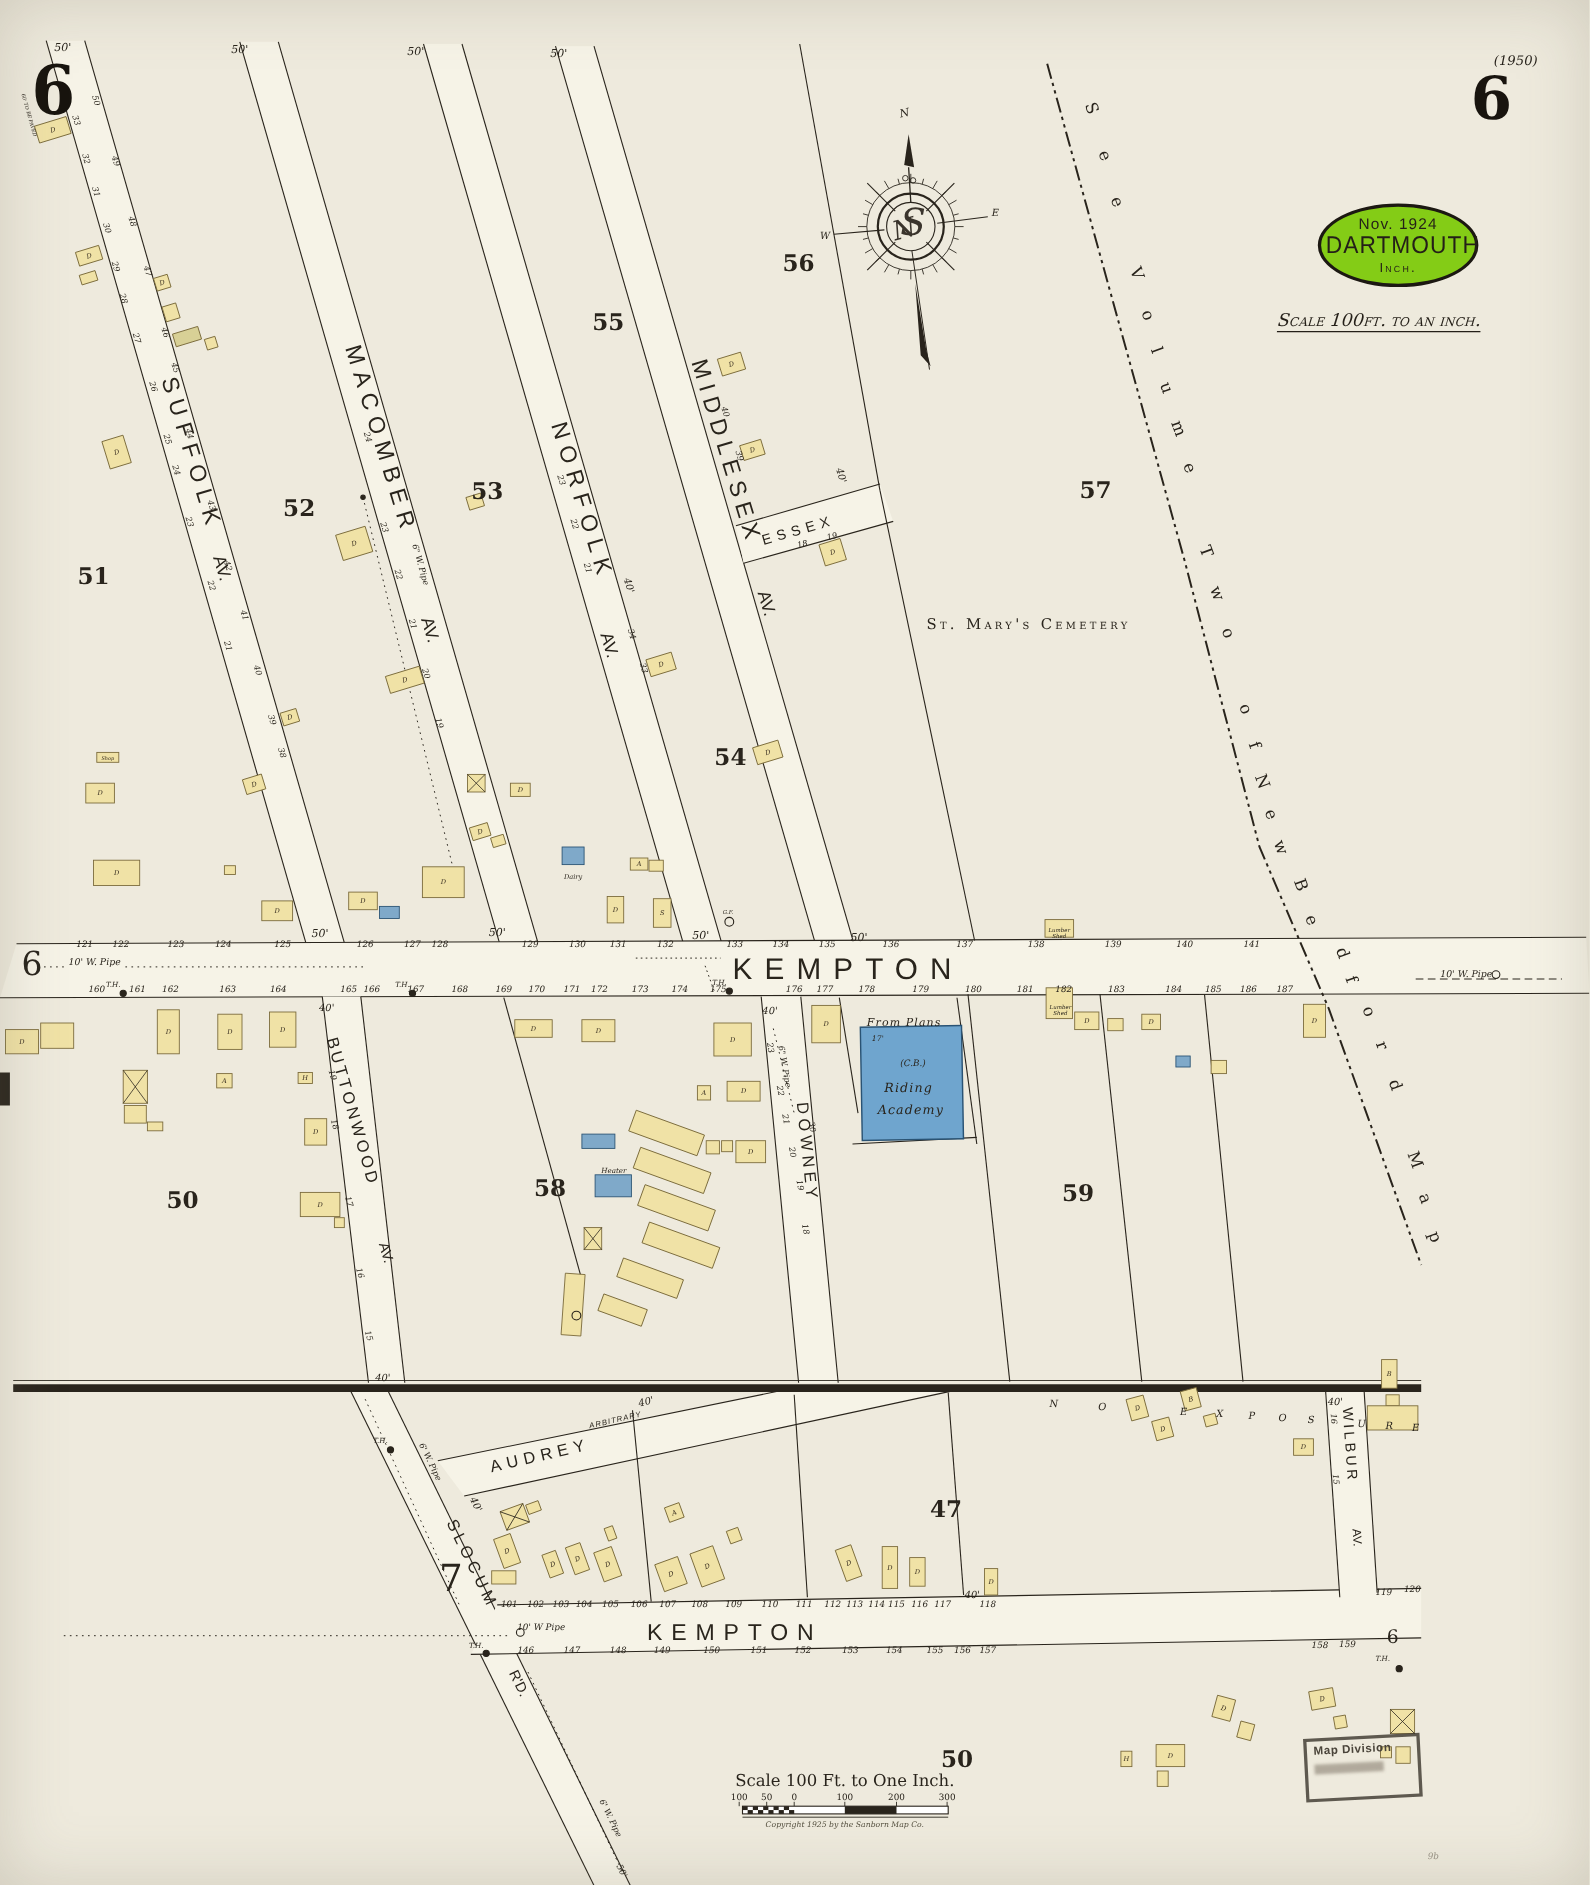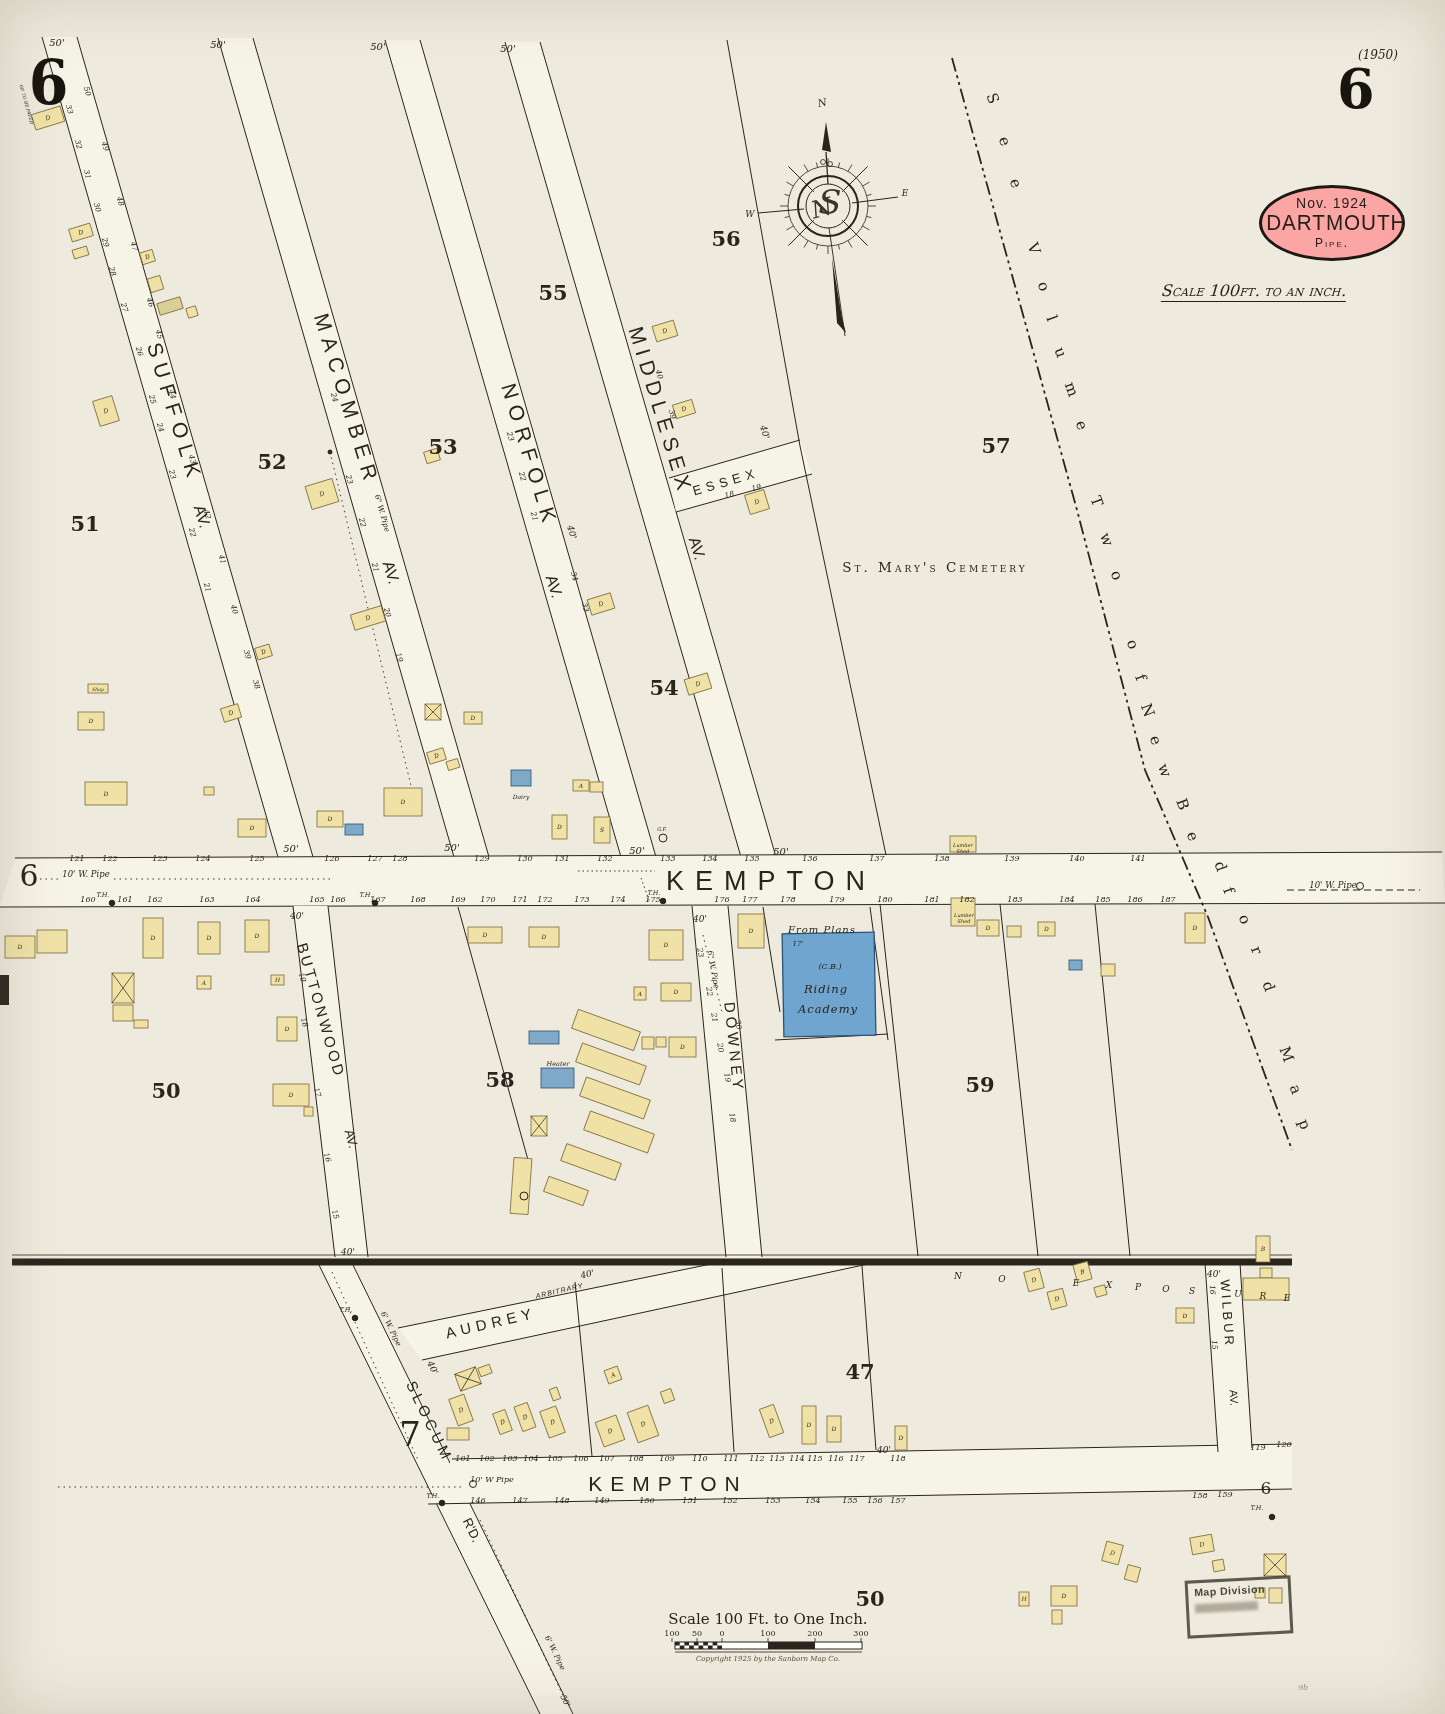--- a/index.html
+++ b/index.html
@@ -6,22 +6,22 @@
   .page{position:relative;width:1445px;height:1714px;background:#eeeadd;overflow:hidden;
         font-family:"Liberation Sans",sans-serif;color:#241f18;}
   .page:after{content:"";position:absolute;inset:0;pointer-events:none;
         box-shadow:inset 0 0 60px rgba(120,110,90,.25);}
   svg{position:absolute;left:0;top:0;}
   .abs{position:absolute;}
   .big-num{font-family:"DejaVu Serif",serif;font-weight:bold;color:#18140e;line-height:1;}
   .tl{left:27px;top:52px;font-size:62px;transform:scaleX(.92);}
   .tr{left:1337px;top:62px;font-size:54px;}
   .edition{left:1358px;top:48px;font-family:"DejaVu Serif",serif;font-style:italic;font-size:12px;}
-  .cartouche{left:1259px;top:185px;width:146px;height:76px;border:3.5px solid #1c1812;
-      border-radius:50%;text-align:center;box-sizing:border-box;padding-top:7px;background:#fca5a5;}
+  .cartouche{left:1198px;top:185px;width:146px;height:76px;border:3.5px solid #1c1812;
+      border-radius:50%;text-align:center;box-sizing:border-box;padding-top:7px;background:#84cc16;}
   .cartouche .date{font-size:14px;letter-spacing:1px;}
   .cartouche .city{font-size:22px;letter-spacing:1px;transform:scaleX(.94);margin-top:-1px;}
   .cartouche .state{font-size:12px;letter-spacing:2px;font-variant:small-caps;}
   .scale-note{left:1162px;top:281px;width:290px;font-family:"DejaVu Serif",serif;
       font-style:italic;font-size:16px;font-variant:small-caps;transform:skewX(-6deg);}
   .scale-note span{border-bottom:1.5px solid #241f18;padding-bottom:1px;}
   .stamp{left:1186px;top:1578px;width:106px;height:58px;border:3px solid rgba(58,52,44,.8);
       transform:rotate(-3deg);box-sizing:border-box;padding:3px 6px;}
   .stamp .txt{font-size:10.5px;font-weight:bold;color:#4a443a;letter-spacing:.5px;}
   .stamp .smudge{margin-top:6px;width:72%;height:9px;background:#a29a8c;filter:blur(1.5px);opacity:.8;}
@@ -835,20 +835,20 @@
       <rect x="768" y="1642" width="47" height="7" fill="#29241c"></rect>
       <line x1="675" y1="1652" x2="862" y2="1652" stroke="#29241c" stroke-width="0.8"></line>
       <rect x="0" y="975" width="9" height="30" fill="#2a251d"></rect>
     </svg>
   <div class="abs big-num tl">6</div>
   <div class="abs big-num tr">6</div>
   <div class="abs edition">(1950)</div>
   <div class="abs cartouche">
     <div class="date">Nov. 1924</div>
     <div class="city">DARTMOUTH</div>
-    <div class="state">Pipe.</div>
+    <div class="state">Inch.</div>
   </div>
   <div class="abs scale-note"><span>Scale 100ft. to an inch.</span></div>
   <div class="abs stamp">
     <div class="txt">Map Division</div>
     <div class="smudge"></div>
   </div>
 </div>
 
 </body></html>

